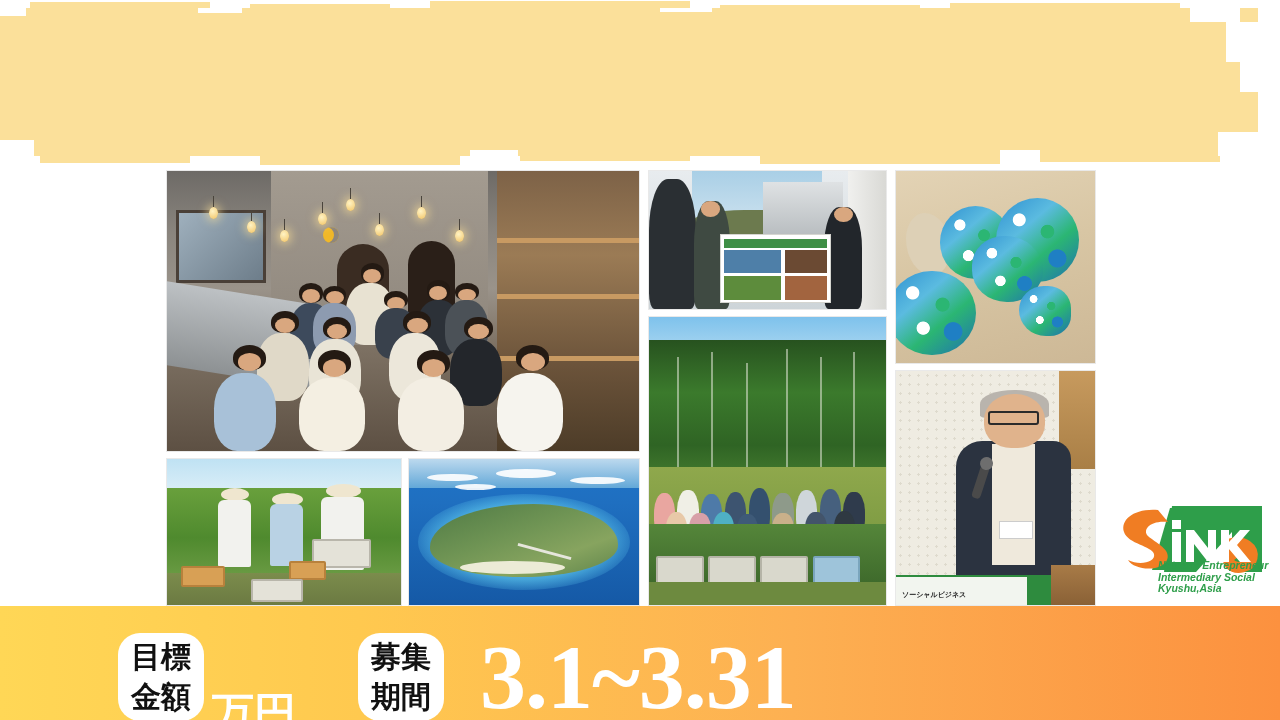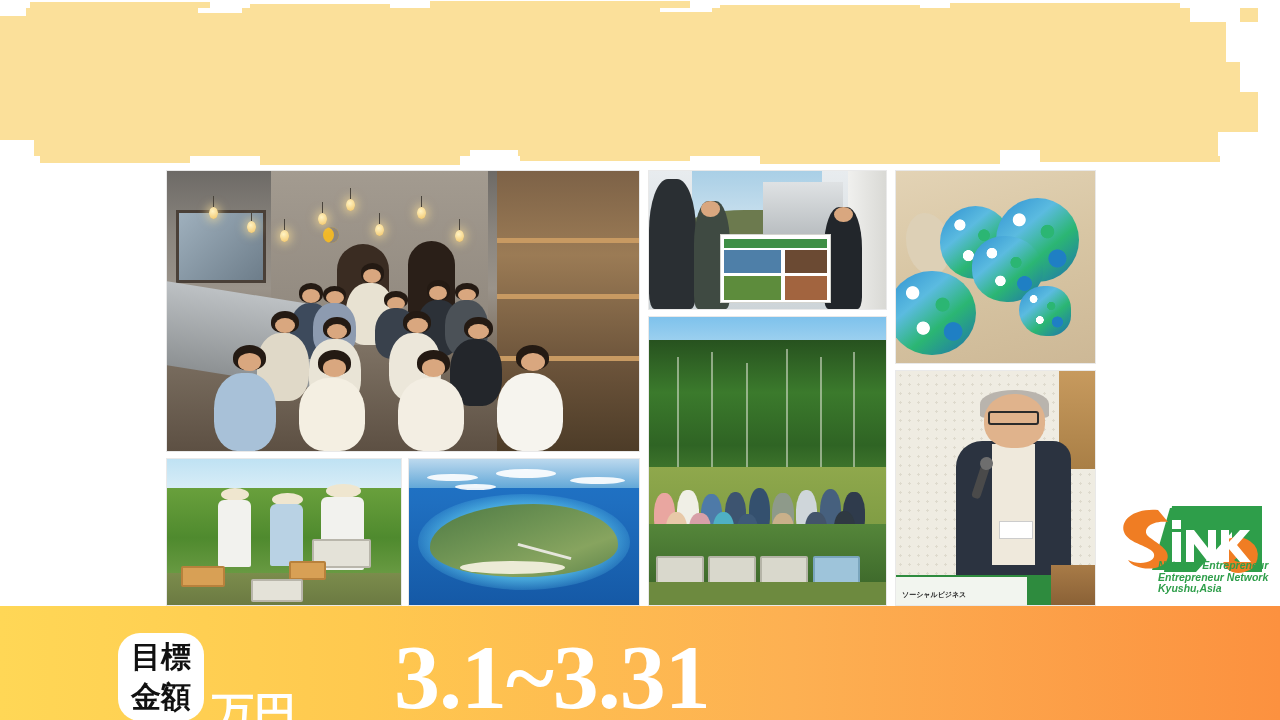--- a/index.html
+++ b/index.html
@@ -456,29 +456,33 @@
 
       <g fill="#ffffff">
         <rect x="60" y="34" width="9" height="30"></rect>
         <rect x="60" y="22" width="9" height="9"></rect>
         <path d="M74 64 L74 32 L82 32 L96 50 L96 32 L104 32 L104 64 L96 64 L82 46 L82 64 Z"></path>
         <path d="M109 32 L117 32 L117 44 L128 32 L138 32 L125 47 L139 64 L128 64 L117 51 L117 64 L109 64 Z"></path>
       </g>
     </svg>
     <div class="logo-tag">
       <div>Network Entrepreneur</div>
-      <div>Entrepreneur Network</div>
+      <div>Intermediary Social</div>
       <div>Kyushu,Asia</div>
     </div>
   </div>
 
   <div id="bottom-bar">
     <div class="bar-spacer-a"></div>
     <div class="badge">
       <span>目標</span>
       <span>金額</span>
     </div>
     <div id="amount-unit">万円</div>
     <div class="bar-spacer-b"></div>
+    <div class="badge">
+      <span>募集</span>
+      <span>期間</span>
+    </div>
     <div id="period-value">3.1~3.31</div>
   </div>
 
 </div>
 
 </body></html>

